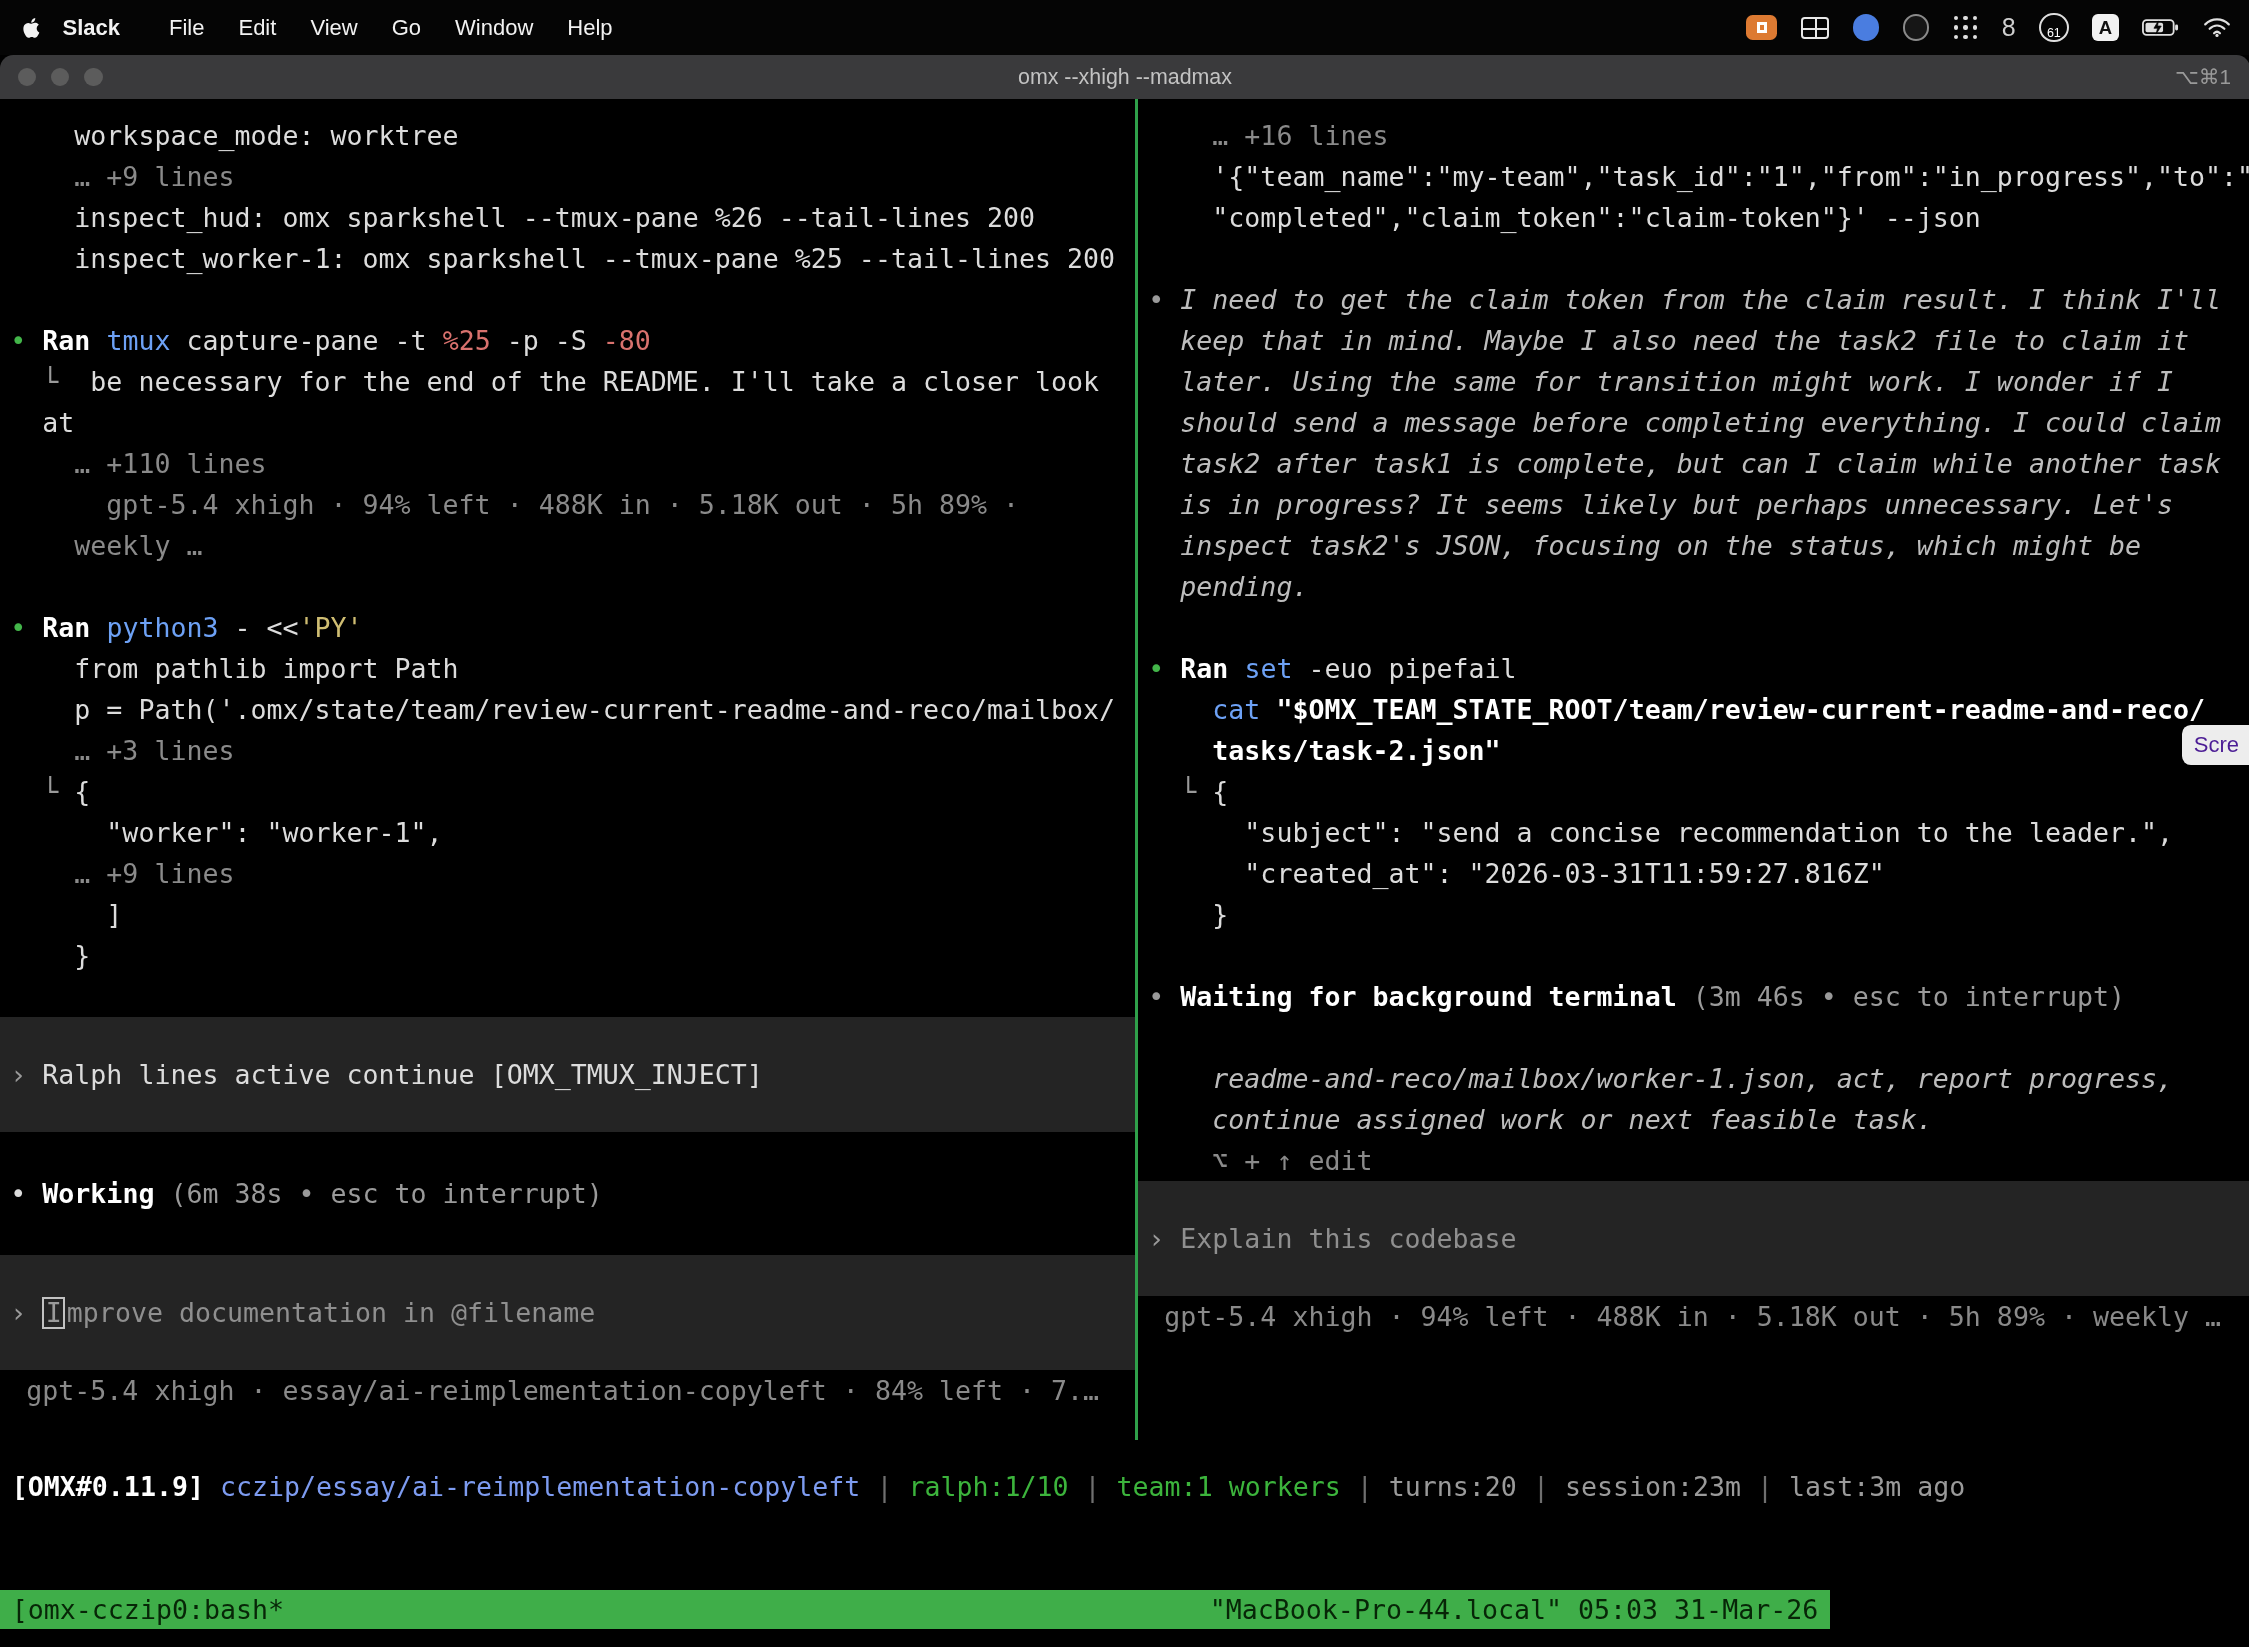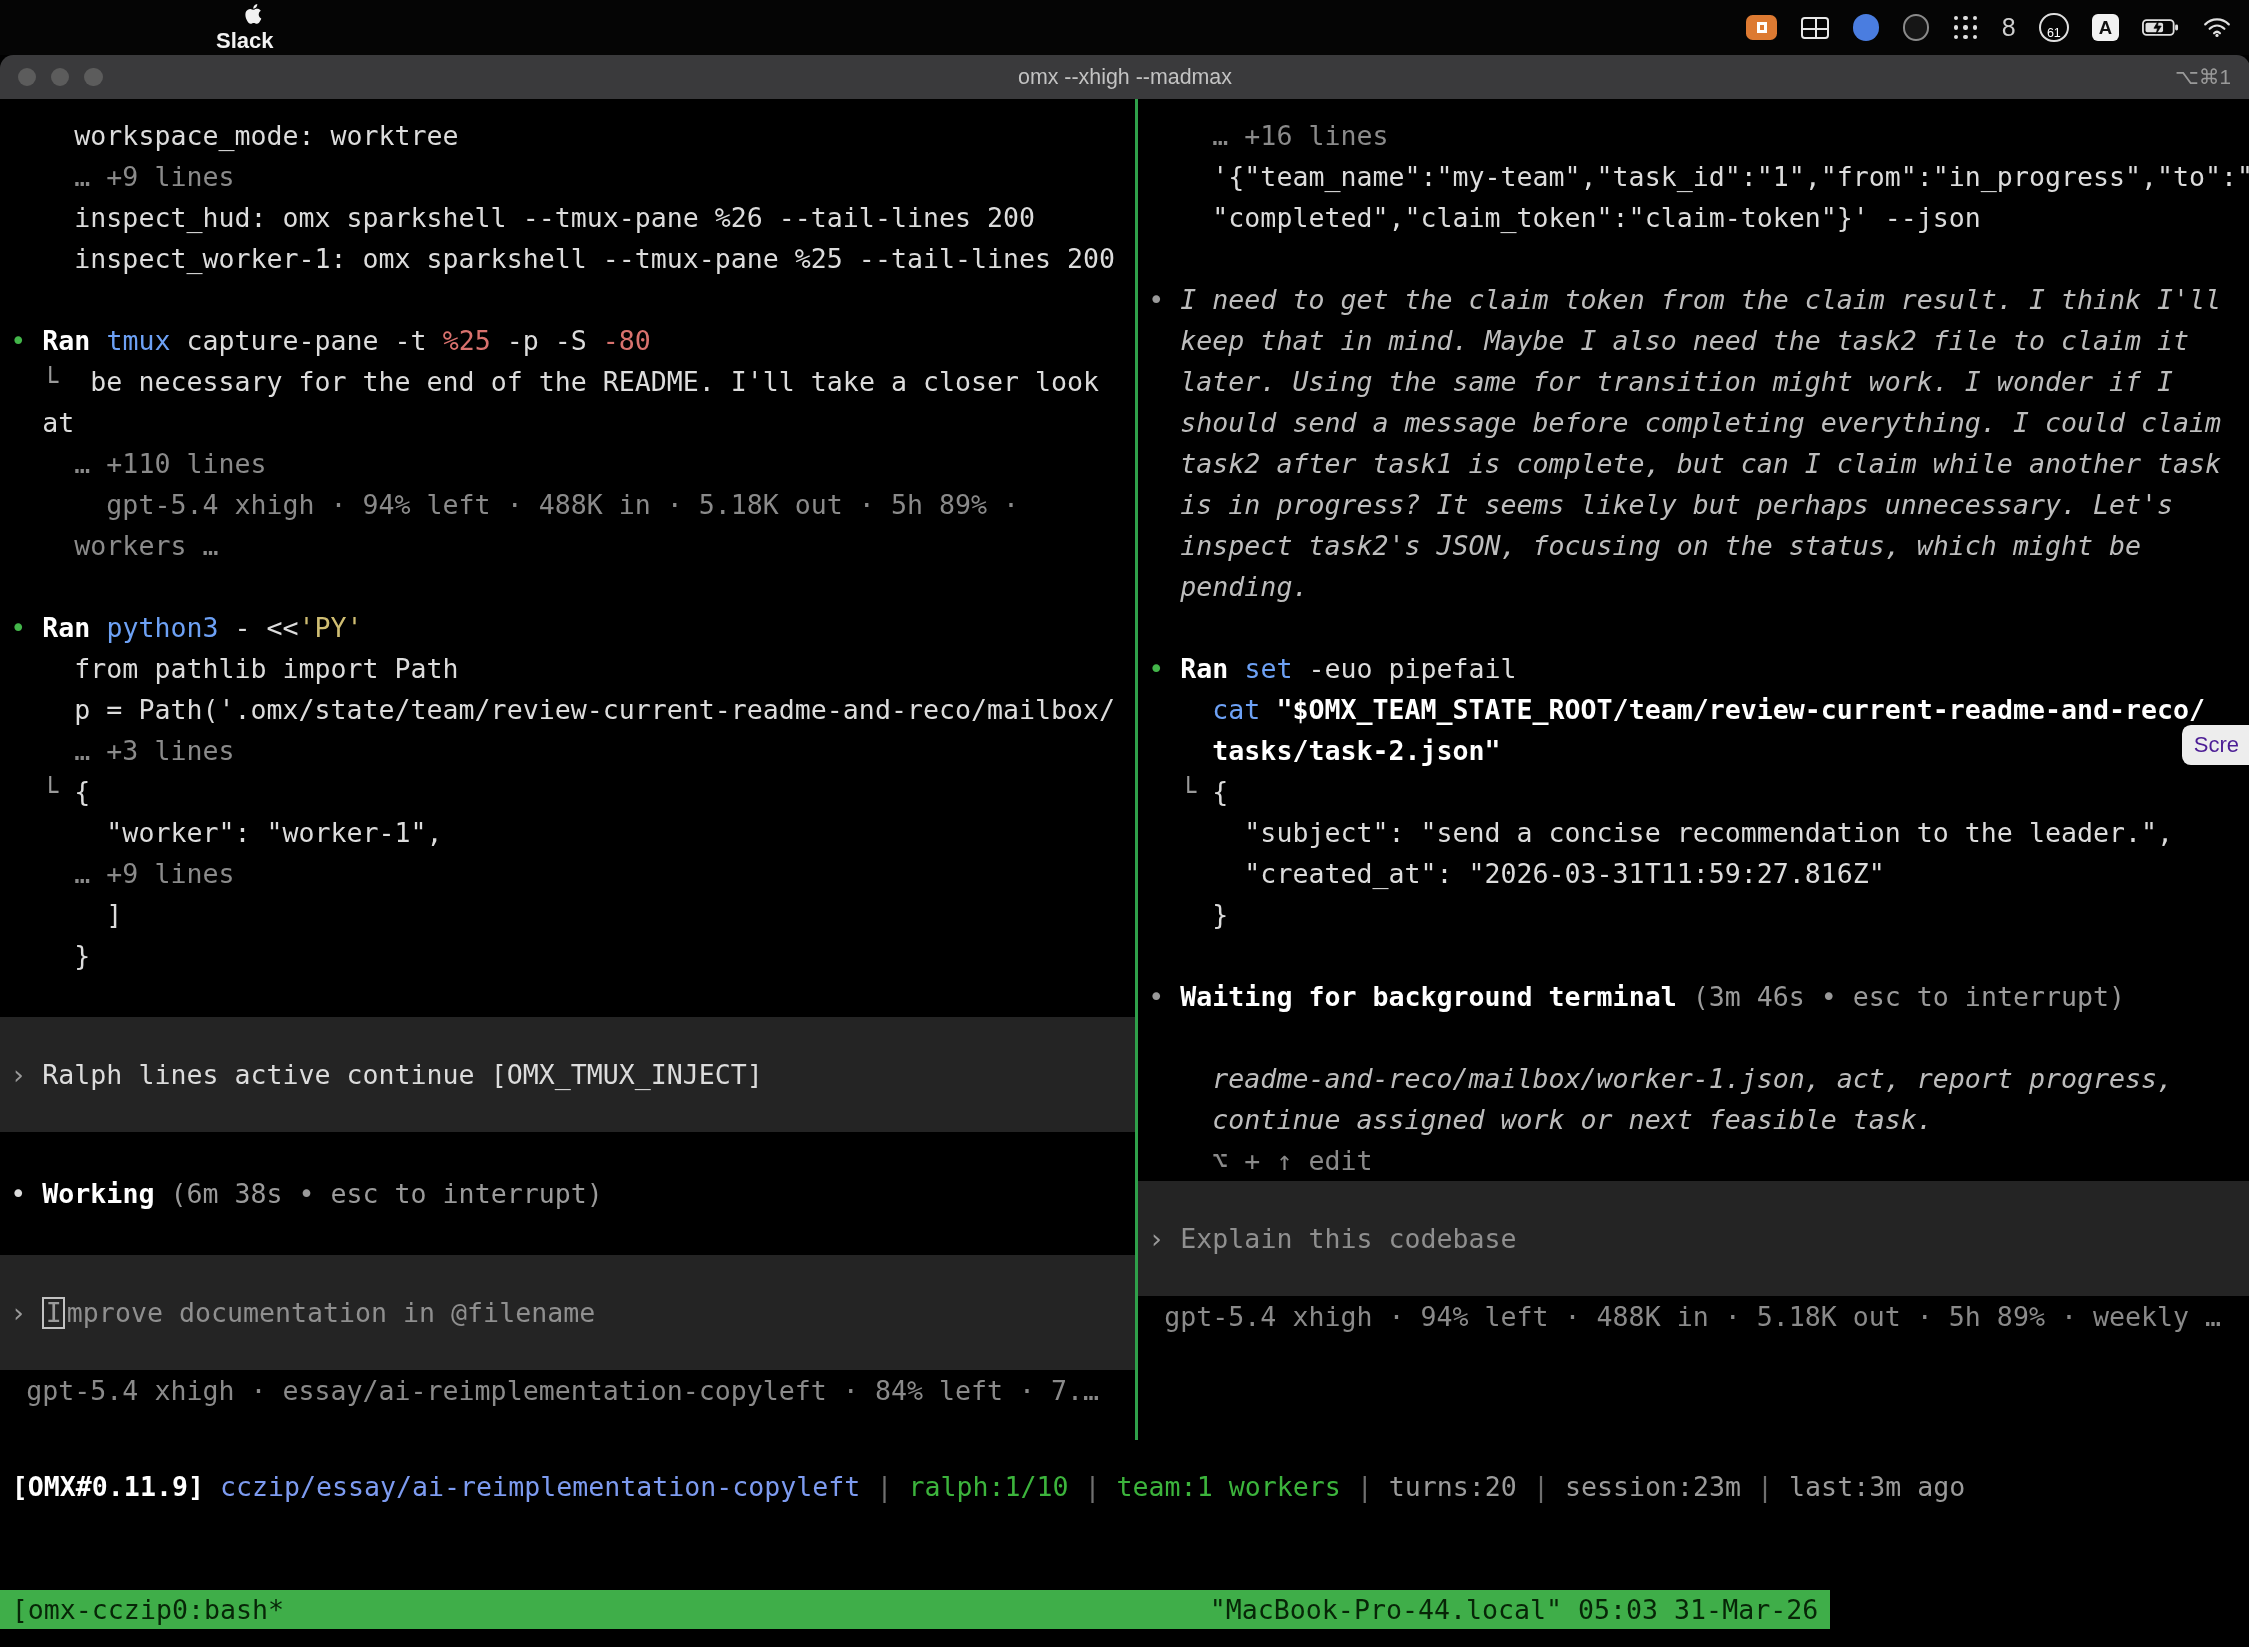--- a/index.html
+++ b/index.html
@@ -2,21 +2,21 @@
 <html style="font-size:11.8px"><head>
 <meta charset="utf-8">
 <style>
   * { margin:0; padding:0; box-sizing:border-box; }
   html,body { width:2250px; height:1648px; background:#000; overflow:hidden; position:relative;
               font-family:"Liberation Sans", sans-serif; }
 
   
   .menubar { position:absolute; top:0; left:0; width:2250px; height:55px; background:#050505;
              display:flex; align-items:center; justify-content:space-between; color:#f2f2f2; }
-  .mb-left { display:flex; align-items:center; height:100%; padding-left:22px;flex-direction:column; }
+  .mb-left { display:flex; align-items:center; height:100%; padding-left:14px; }
   .apple { width:29.5px; display:flex; justify-content:center; margin-right:19px; }
   .app-name { font-weight:bold; font-size:22px; margin-right:32px; }
   .menus { display:flex; }
   .menu-item { font-size:22px; padding:0 17px; }
   .mb-icons { display:flex; align-items:center; height:100%; padding-right:19px; gap:23.6px; }
   .mi { display:flex; align-items:center; justify-content:center; }
   .rec { width:31px; height:25px; background:#dd7a32; border-radius:6.6px; }
   .rec-in { width:10.3px; height:10.3px; border:3px solid #fff; }
   .grid-ic { width:28px; height:22px; border:2.2px solid #e8e8e8; border-radius:3.7px; position:relative; }
   .grid-ic:before { content:""; position:absolute; left:50%; top:0; width:2.2px; height:100%; background:#e8e8e8; }
@@ -160,21 +160,21 @@
         <div class="line"><span class="c-w">    workspace_mode: worktree</span></div>
         <div class="line"><span class="c-dim">    … +9 lines</span></div>
         <div class="line"><span class="c-w">    inspect_hud: omx sparkshell --tmux-pane %26 --tail-lines 200</span></div>
         <div class="line"><span class="c-w">    inspect_worker-1: omx sparkshell --tmux-pane %25 --tail-lines 200</span></div>
         <div class="line">&nbsp;</div>
         <div class="line"><span class="c-grn">• </span><span class="c-b">Ran </span><span class="c-blu">tmux </span><span class="c-w">capture-pane -t </span><span class="c-red">%25</span><span class="c-w"> -p -S </span><span class="c-red">-80</span></div>
         <div class="line"><span class="c-gray">  └  </span><span class="c-w">be necessary for the end of the README. I'll take a closer look</span></div>
         <div class="line"><span class="c-w">  at</span></div>
         <div class="line"><span class="c-dim">    … +110 lines</span></div>
         <div class="line"><span class="c-dim">      gpt-5.4 xhigh · 94% left · 488K in · 5.18K out · 5h 89% ·</span></div>
-        <div class="line"><span class="c-dim">    workers …</span></div>
+        <div class="line"><span class="c-dim">    weekly …</span></div>
         <div class="line">&nbsp;</div>
         <div class="line"><span class="c-grn">• </span><span class="c-b">Ran </span><span class="c-blu">python3 </span><span class="c-w">- &lt;&lt;</span><span class="c-yel">'PY'</span></div>
         <div class="line"><span class="c-w">    from pathlib import Path</span></div>
         <div class="line"><span class="c-w">    p = Path('.omx/state/team/review-current-readme-and-reco/mailbox/</span></div>
         <div class="line"><span class="c-dim">    … +3 lines</span></div>
         <div class="line"><span class="c-gray">  └ </span><span class="c-w">{</span></div>
         <div class="line"><span class="c-w">      "worker": "worker-1",</span></div>
         <div class="line"><span class="c-dim">    … +9 lines</span></div>
         <div class="line"><span class="c-w">      ]</span></div>
         <div class="line"><span class="c-w">    }</span></div>

